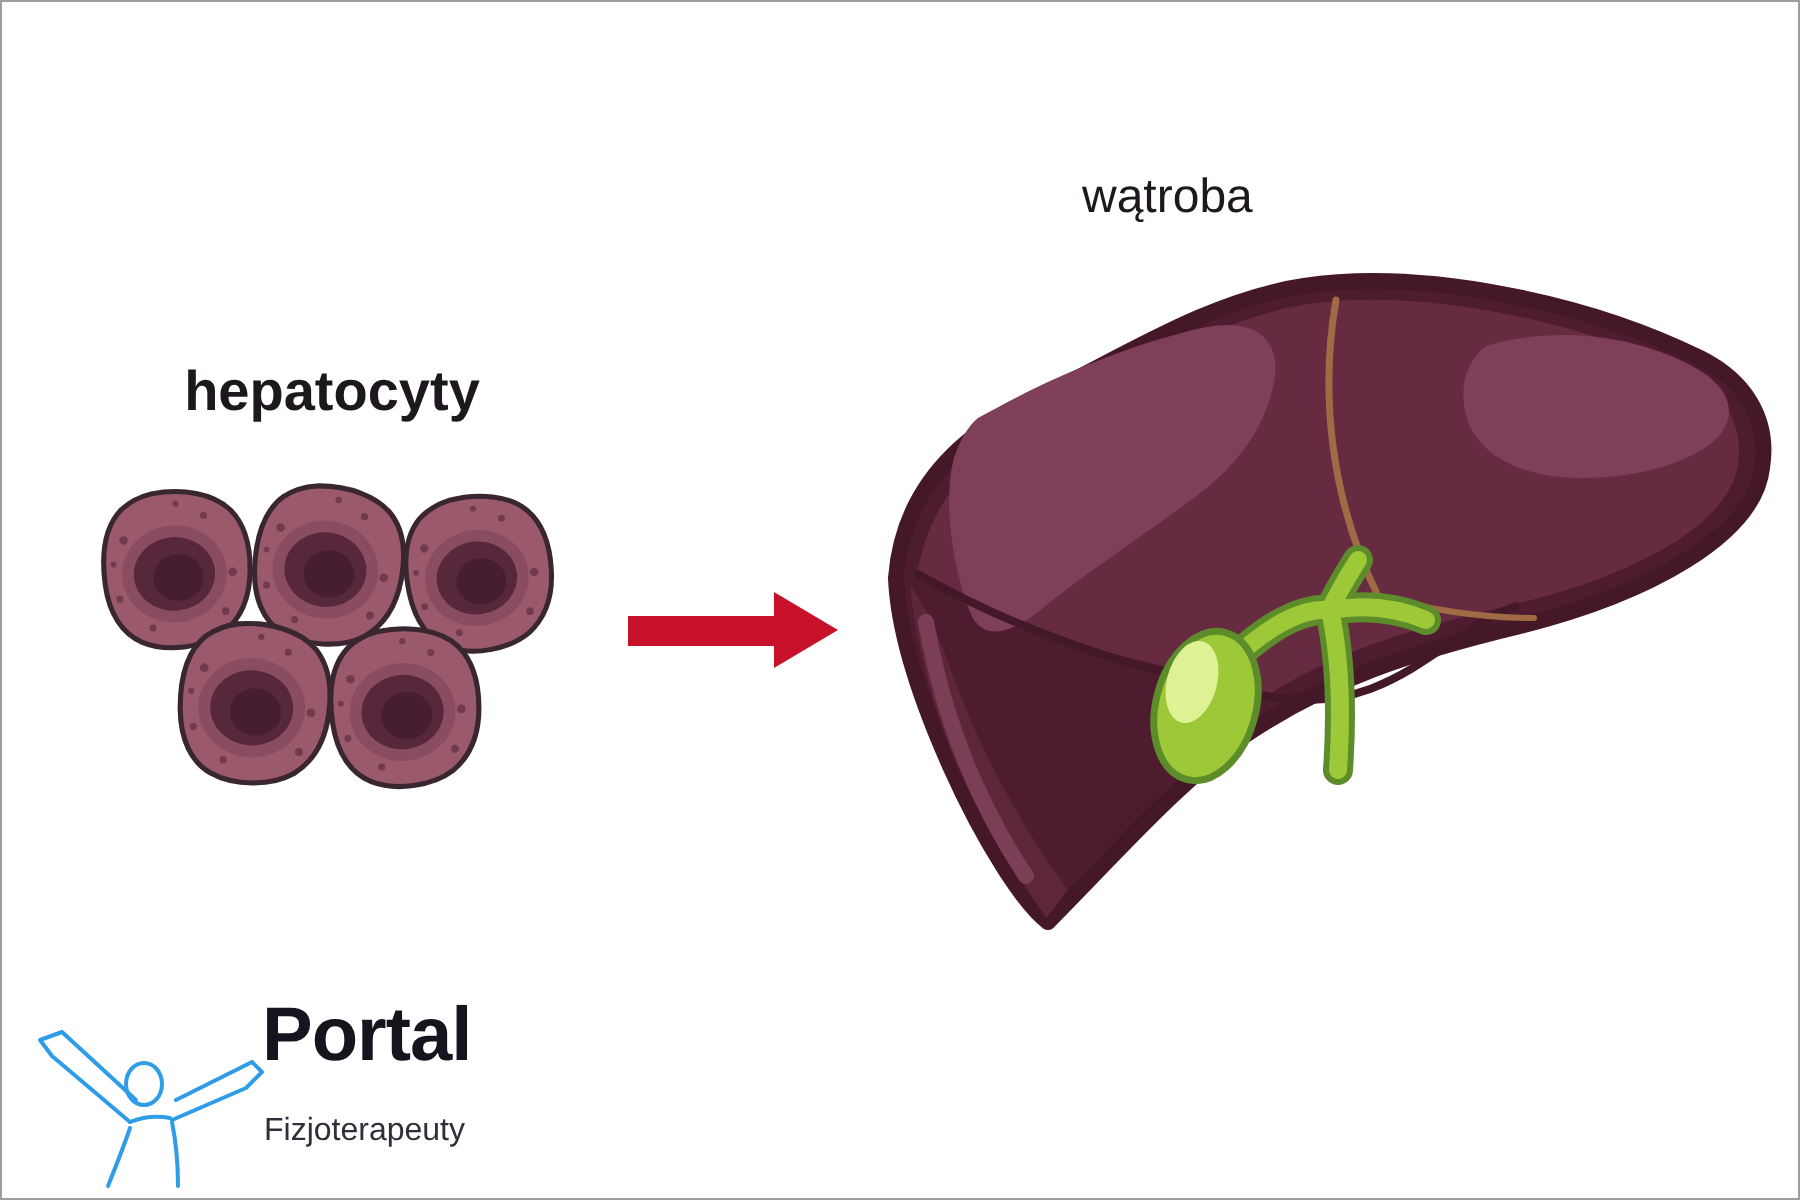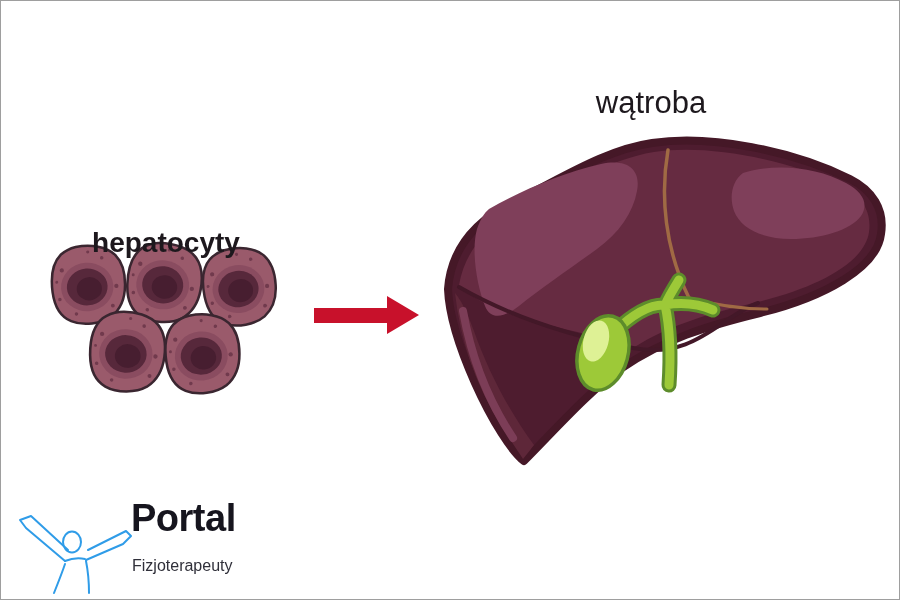--- a/index.html
+++ b/index.html
@@ -7,22 +7,22 @@
     position:relative;
     width:900px;height:600px;
     box-sizing:border-box;
     background:var(--page-bg,#ffffff);
     border:1px solid var(--page-border,#9e9e9e);
     overflow:hidden;
     font-family:"Liberation Sans", sans-serif;
   }
   .diagram-svg{position:absolute;left:0;top:0;width:900px;height:600px;}
   .label{position:absolute;color:var(--text-dark,#1d181d);white-space:nowrap;}
-  .label-cells{left:60px;top:179px;width:210px;text-align:center;font-size:28px;font-weight:700;margin-top:47px;}
-  .label-organ{left:540px;top:84px;width:220px;text-align:center;font-size:31px;font-weight:400;}
+  .label-cells{left:60px;top:179px;width:210px;text-align:center;font-size:28px;font-weight:700;}
+  .label-organ{left:540px;top:84px;width:220px;font-size:24px;font-weight:400;}
   .logo-brand{position:absolute;left:130px;top:496px;font-size:38px;font-weight:700;
     letter-spacing:-0.5px;color:var(--logo-text,#16151e);}
   .logo-subtitle{position:absolute;left:131px;top:556px;font-size:16px;font-weight:400;
     color:var(--logo-subtext,#30303a);text-align:right;}
   
   .cell-blob{fill:var(--cell-body,#9a5a6b);stroke:var(--cell-outline,#3a2630);stroke-width:2.6px;}
   .cell-ring{fill:var(--cell-ring,#8a4c60);}
   .cell-nucleus{fill:var(--cell-nucleus,#57283b);}
   .cell-nucleus-inner{fill:var(--cell-nucleus-inner,#471e30);}
   .cell-dot{fill:var(--cell-dot,#713a4d);}

